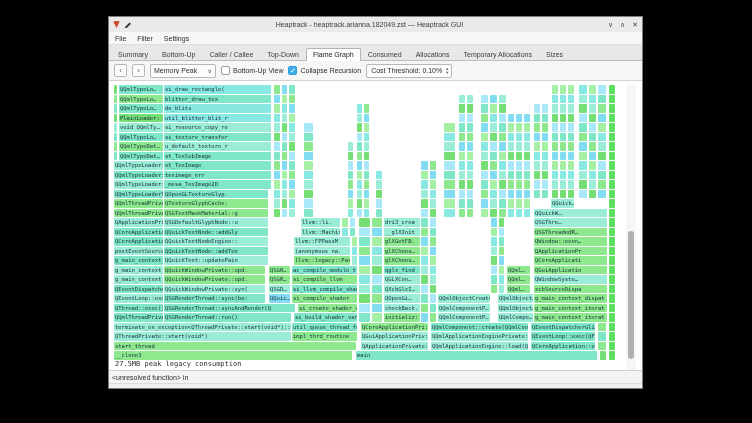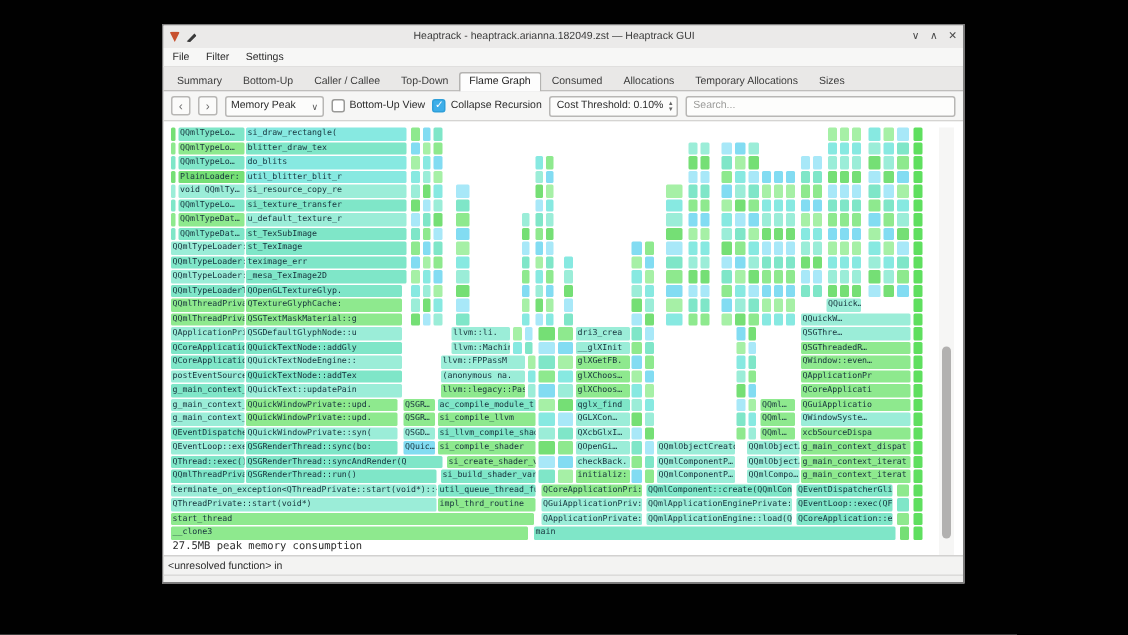--- a/index.html
+++ b/index.html
@@ -116,21 +116,20 @@
       <span class="cb checked" id="cb-collapse">✓</span>
       <span class="cb-label">Collapse Recursion</span>
     </span>
     <span class="spin">
       <span class="spin-label">Cost Threshold: 0.10%</span>
       <span class="spin-arrows">
         <span>▲</span>
         <span>▼</span>
       </span>
     </span>
-    <input class="search" placeholder="Search..." style="">
   </div>
 
   <div class="content">
     <div class="flame-view">
         <div class="flame-cell" style="left: 0px; top: 0px; width: 3px; height: 8.5px; background: rgb(117, 223, 117);"></div>
         <div class="flame-cell" style="left: 5px; top: 0px; width: 44px; height: 8.5px; background: rgb(127, 230, 200);">QQmlTypeLo…</div>
         <div class="flame-cell" style="left: 50px; top: 0px; width: 107px; height: 8.5px; background: rgb(135, 233, 225);">si_draw_rectangle(</div>
         <div class="flame-cell" style="left: 0px; top: 9.5px; width: 3px; height: 8.5px; background: rgb(142, 233, 142);"></div>
         <div class="flame-cell" style="left: 5px; top: 9.5px; width: 44px; height: 8.5px; background: rgb(142, 233, 142);">QQmlTypeLo…</div>
         <div class="flame-cell" style="left: 50px; top: 9.5px; width: 107px; height: 8.5px; background: rgb(127, 230, 200);">blitter_draw_tex</div>
@@ -648,21 +647,21 @@
         <div class="flame-cell" style="left: 495px; top: 218.5px; width: 6px; height: 8.5px; background: rgb(95, 223, 95);"></div>
         <div class="flame-cell" style="left: 495px; top: 228px; width: 6px; height: 8.5px; background: rgb(95, 223, 95);"></div>
         <div class="flame-cell" style="left: 495px; top: 237.5px; width: 6px; height: 8.5px; background: rgb(95, 223, 95);"></div>
         <div class="flame-cell" style="left: 495px; top: 247px; width: 6px; height: 8.5px; background: rgb(95, 223, 95);"></div>
         <div class="flame-cell" style="left: 495px; top: 256.5px; width: 6px; height: 8.5px; background: rgb(95, 223, 95);"></div>
         <div class="flame-cell" style="left: 495px; top: 266px; width: 6px; height: 8.5px; background: rgb(95, 223, 95);"></div>
       </div>
     <div class="vscroll">
       <div class="vscroll-handle"></div>
     </div>
-    <div class="flame-footer">27.5MB peak memory consumption</div>
+    <div class="flame-footer">27.5MB peak legacy consumption</div>
   </div>
 
   <div class="statusbar">
     <span class="status-text">&lt;unresolved function&gt; in</span>
   </div>
   <div class="bottom-fill"></div>
 
 </div>
 
 </body></html>

